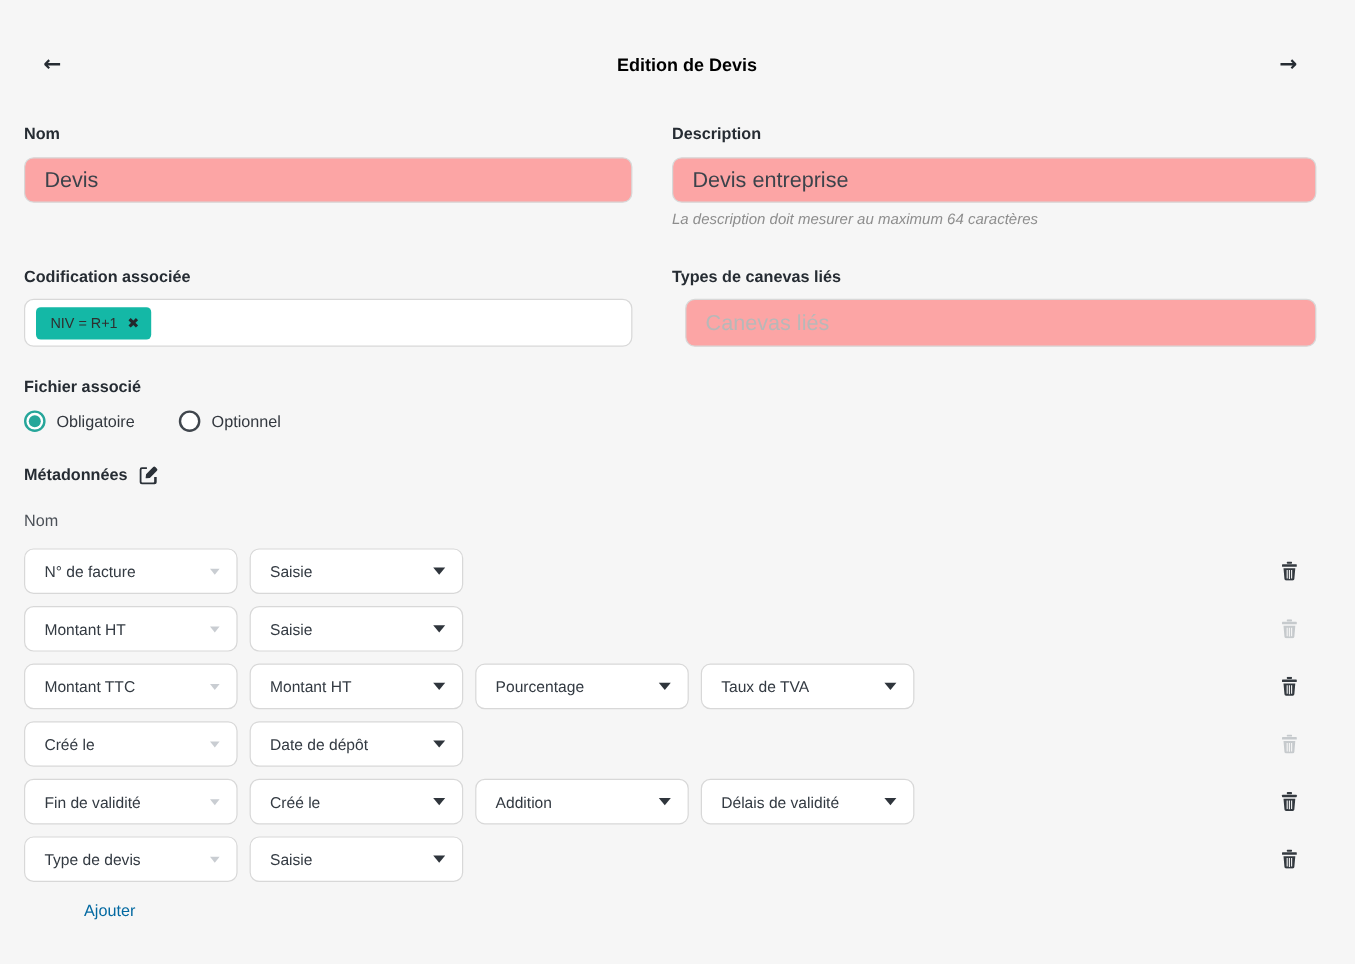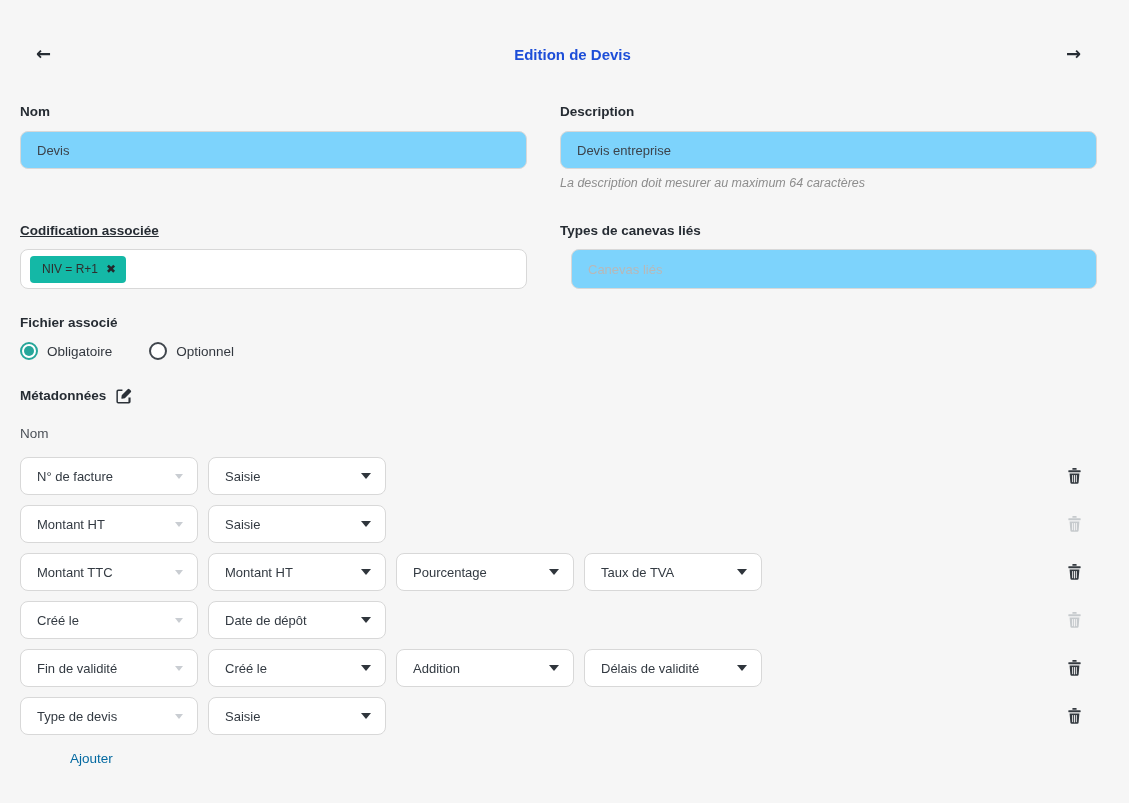--- a/index.html
+++ b/index.html
@@ -14,29 +14,29 @@
   .abs { position: absolute; }
 
   
   .nav-arrow {
     font-size: 18px; font-weight: bold; color: #262c33;
     background: none; border: none; cursor: pointer;
     font-family: "DejaVu Sans", sans-serif;
   }
   #page-title {
     left: 16px; right: 0; top: 46px; text-align: center;
-    font-size: 15px; font-weight: bold; color: #1d4ed8;
+    font-size: 15px; font-weight: bold; color: #000000;
   }
 
   
   .field-label { font-size: 13.5px; font-weight: bold; color: #262c33; }
   .sub-label   { font-size: 13.5px; color: #4c5158; }
   .text-input {
-    height: 38px; background: #7dd3fc; border: 1px solid #d8d8d8;
-    border-radius: 8px; padding: 0 16px; font-size: 13px; color: #3c434b;
+    height: 38px; background: #fca5a5; border: 1px solid #d8d8d8;
+    border-radius: 8px; padding: 0 16px; font-size: 18px; color: #3c434b;
     font-family: inherit; width: 100%; outline: none;
   }
   .text-input::placeholder { color: #b8b8b8; }
   .helper { font-size: 12.5px; font-style: italic; color: #8d8d8d; }
 
   .chip-box {
     background: #fff; border: 1px solid #d8d8d8; border-radius: 8px;
     display: flex; align-items: center; padding: 0 6px;
   }
   .chip {
@@ -95,21 +95,21 @@
 <div class="abs" style="left:20px; top:131px; width:507px;">
   <input class="text-input" type="text" value="Devis" style="">
 </div>
 
 <div class="abs field-label" style="left:560px; top:104px;">Description</div>
 <div class="abs" style="left:560px; top:131px; width:537px;">
   <input class="text-input" type="text" value="Devis entreprise" style="">
 </div>
 <div class="abs helper" style="left:560px; top:176px;">La description doit mesurer au maximum 64 caractères</div>
 
-<div class="abs field-label" style="left:20px; top:223px;text-decoration:underline;">Codification associée</div>
+<div class="abs field-label" style="left:20px; top:223px;">Codification associée</div>
 <div class="abs chip-box" style="left:20px; top:249px; width:507px; height:40px;">
   <span class="chip">
     <span>NIV = R+1</span>
     <span class="x">✖</span>
   </span>
 </div>
 
 <div class="abs field-label" style="left:560px; top:223px;">Types de canevas liés</div>
 <div class="abs" style="left:560px; top:249px; width:537px;padding-left:11px;">
   <input class="text-input" style="height: 40px;" type="text" placeholder="Canevas liés">

